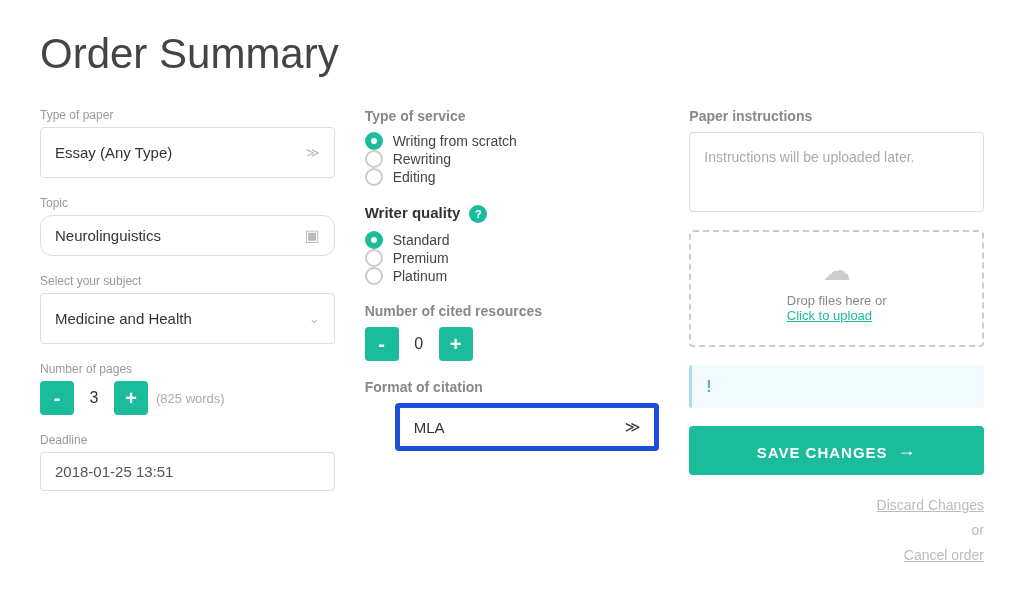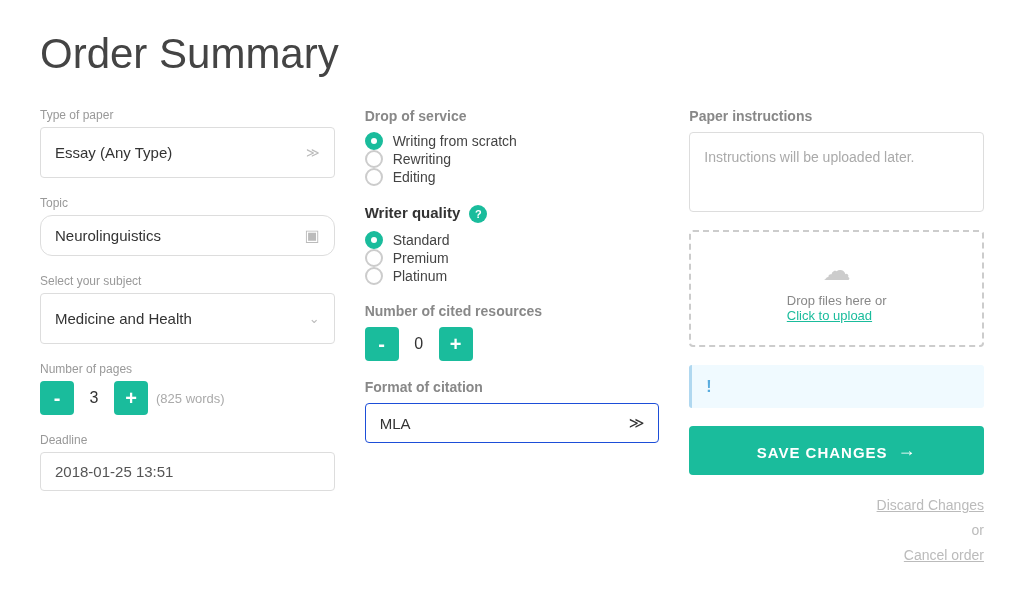--- a/index.html
+++ b/index.html
@@ -159,30 +159,31 @@
       background: #1abc9c;
       color: #fff;
       font-size: 11px;
       font-weight: bold;
       margin-left: 5px;
       cursor: pointer;
     }
 
     
     .citation-box {
-      border: 1px solid #1d4ed8;
+      border: 5px solid #1d4ed8;
       border-radius: 4px;
       padding: 10px 14px;
       font-size: 15px;
       color: #333;
       background: #fff;
       display: flex;
       align-items: center;
       justify-content: space-between;
       cursor: pointer;
+      margin-left: 30px;
     }
 
     
     .instructions-box {
       border: 1px solid #ddd;
       border-radius: 4px;
       padding: 14px;
       font-size: 14px;
       color: #aaa;
       min-height: 80px;
@@ -313,21 +314,21 @@
     </div>
 
     <div class="field-group">
       <div class="field-label">Deadline</div>
       <div class="deadline-box">2018-01-25 13:51</div>
     </div>
   </div>
 
   <div class="col">
     <div class="field-group">
-      <div class="section-title">Drop of service</div>
+      <div class="section-title">Type of service</div>
       <div class="radio-group">
         <div class="radio-item">
           <div class="radio-circle selected">
               <span></span>
             </div>
           <span>Writing from scratch</span>
         </div>
         <div class="radio-item">
           <div class="radio-circle"></div>
           <span>Rewriting</span>

